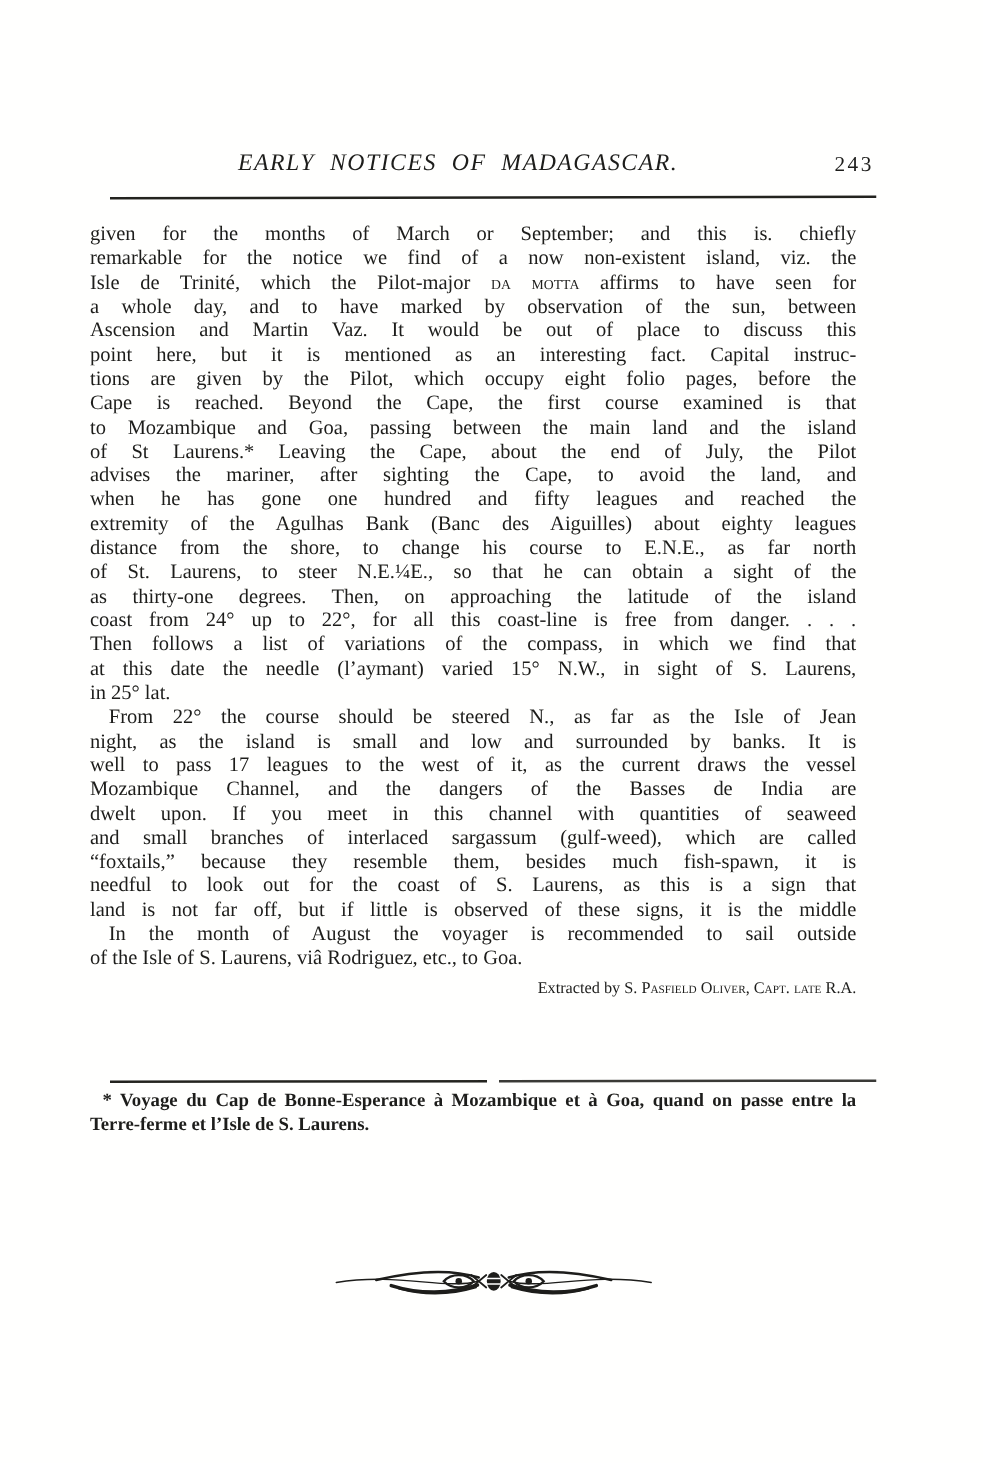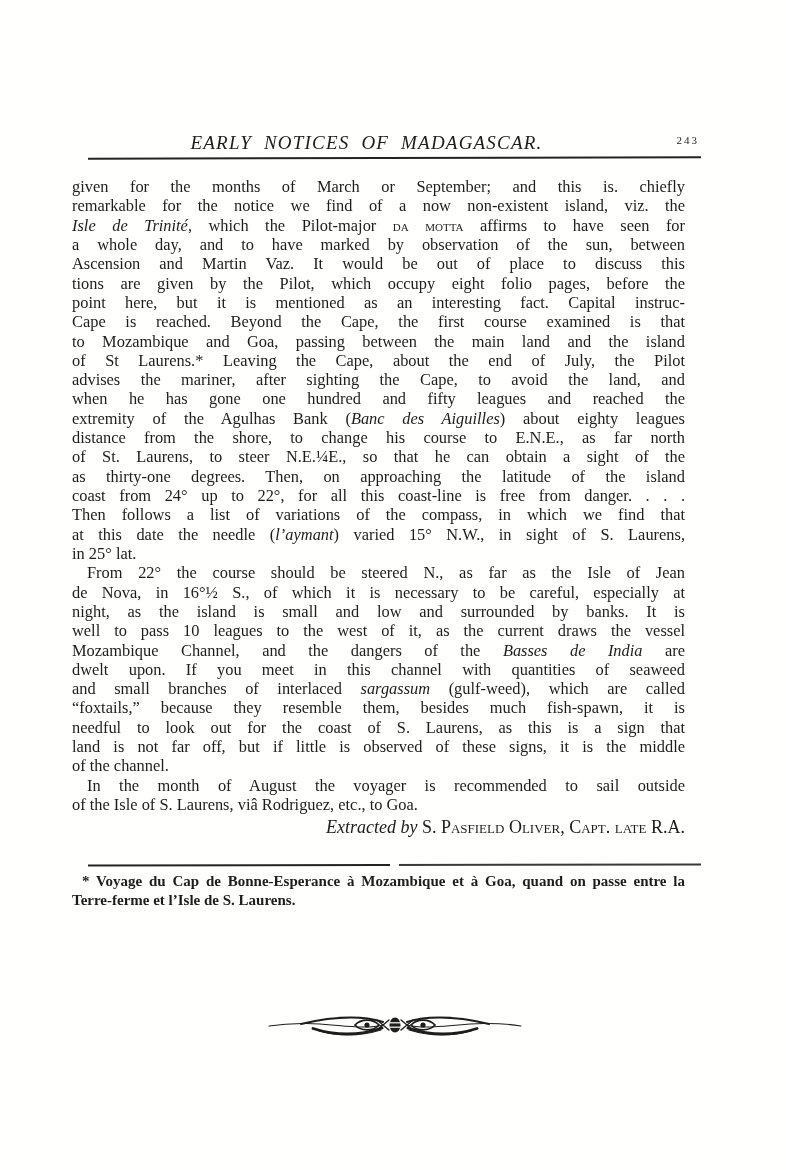--- a/index.html
+++ b/index.html
@@ -7,29 +7,29 @@
   body {
     width:786px; height:1170px; overflow:hidden;
     font-family:"Liberation Serif", serif;
   }
   .page {
     position:relative; width:786px; height:1170px;
     background:#fffffe; color:#1d1d1b;
   }
   
   .running-head {
-    position:absolute; top:132px; left:88px; width:613px; height:28px;
+    position:absolute; top:120px; left:88px; width:613px; height:28px;
   }
   .title {
     position:absolute; left:0; right:56px; text-align:center;
     font-style:italic; font-size:19px; letter-spacing:1.2px; word-spacing:6px;
     white-space:nowrap;
   }
   .pagenum {
-    position:absolute; right:2px; top:2px; font-size:11px; letter-spacing:2px;
+    position:absolute; right:2px; top:2px; font-size:17px; letter-spacing:2px;
   }
   .rule { position:absolute; left:88px; width:613px; background:#23231f; }
   .head-rule { top:157px; height:2px; transform:rotate(-0.12deg); }
   .foot-rule {
     top:864px; height:2px; transform:rotate(-0.08deg);
     background:linear-gradient(90deg,
       #23231f 0%, #23231f 49.2%,
       transparent 49.2%, transparent 50.8%,
       #3a3a36 50.8%, #3a3a36 100%);
   }
@@ -37,24 +37,24 @@
   .body {
     position:absolute; top:177px; left:72px; width:613px;
     font-size:16.4px; line-height:19.32px;
   }
   .line {
     height:19.32px; overflow:hidden;
     text-align:justify; text-align-last:justify; -moz-text-align-last:justify;
   }
   .endline { text-align-last:left; -moz-text-align-last:left; }
   .indent  { text-indent:15px; }
-  .i  { font-style:italic; }
+  .i  { }
   .sc { font-variant:small-caps; }
   .signature {
-    margin-top:4px; height:21px; font-size:18px;
+    margin-top:4px; height:21px; font-size:13px;
     text-align:right; text-align-last:right; -moz-text-align-last:right;
   }
   
   .footnote {
     position:absolute; top:872px; left:72px; width:613px;
     font-size:15px; line-height:19px;font-weight:bold;
   }
   .footnote .line { height:19px; }
   .footnote .indent { text-indent:10px; }
   
@@ -75,46 +75,44 @@
   </div>
 
   <div class="rule head-rule"></div>
 
   <div class="body" id="article-body">
       <div class="line"><span>given for the months of March or September; and this is. chiefly</span></div>
       <div class="line"><span>remarkable for the notice we find of a now non-existent island, viz. the</span></div>
       <div class="line"><span class="i">Isle de Trinité</span><span>, which the Pilot-major </span><span class="sc">da motta</span><span> affirms to have seen for</span></div>
       <div class="line"><span>a whole day, and to have marked by observation of the sun, between</span></div>
       <div class="line"><span>Ascension and Martin Vaz. It would be out of place to discuss this</span></div>
+      <div class="line"><span>point here, but it is mentioned as an interesting fact. Capital instruc-</span></div>
       <div class="line"><span>tions are given by the Pilot, which occupy eight folio pages, before the</span></div>
-      <div class="line"><span>point here, but it is mentioned as an interesting fact. Capital instruc-</span></div>
       <div class="line"><span>Cape is reached. Beyond the Cape, the first course examined is that</span></div>
       <div class="line"><span>to Mozambique and Goa, passing between the main land and the island</span></div>
       <div class="line"><span>of St Laurens.* Leaving the Cape, about the end of July, the Pilot</span></div>
       <div class="line"><span>advises the mariner, after sighting the Cape, to avoid the land, and</span></div>
       <div class="line"><span>when he has gone one hundred and fifty leagues and reached the</span></div>
       <div class="line"><span>extremity of the Agulhas Bank (</span><span class="i">Banc des Aiguilles</span><span>) about eighty leagues</span></div>
       <div class="line"><span>distance from the shore, to change his course to E.N.E., as far north</span></div>
       <div class="line"><span>of St. Laurens, to steer N.E.¼E., so that he can obtain a sight of the</span></div>
       <div class="line"><span>as thirty-one degrees. Then, on approaching the latitude of the island</span></div>
       <div class="line"><span>coast from 24° up to 22°, for all this coast-line is free from danger. . . .</span></div>
       <div class="line"><span>Then follows a list of variations of the compass, in which we find that</span></div>
       <div class="line"><span>at this date the needle (</span><span class="i">l’aymant</span><span>) varied 15° N.W., in sight of S. Laurens,</span></div>
       <div class="line endline"><span>in 25° lat.</span></div>
       <div class="line indent"><span>From 22° the course should be steered N., as far as the Isle of Jean</span></div>
-      <div class="line"><span>de Nova, in 16°½ S., of which it is necessary to be careful, especially at</span></div>
       <div class="line"><span>night, as the island is small and low and surrounded by banks. It is</span></div>
-      <div class="line"><span>well to pass 10 leagues to the west of it, as the current draws the vessel</span></div>
+      <div class="line"><span>well to pass 17 leagues to the west of it, as the current draws the vessel</span></div>
       <div class="line"><span>Mozambique Channel, and the dangers of the </span><span class="i">Basses de India</span><span> are</span></div>
       <div class="line"><span>dwelt upon. If you meet in this channel with quantities of seaweed</span></div>
       <div class="line"><span>and small branches of interlaced </span><span class="i">sargassum</span><span> (gulf-weed), which are called</span></div>
       <div class="line"><span>“foxtails,” because they resemble them, besides much fish-spawn, it is</span></div>
       <div class="line"><span>needful to look out for the coast of S. Laurens, as this is a sign that</span></div>
       <div class="line"><span>land is not far off, but if little is observed of these signs, it is the middle</span></div>
-      <div class="line endline"><span>of the channel.</span></div>
       <div class="line indent"><span>In the month of August the voyager is recommended to sail outside</span></div>
       <div class="line endline"><span>of the Isle of S. Laurens, viâ Rodriguez, etc., to Goa.</span></div>
       <div class="line endline signature"><span class="i">Extracted by</span><span> </span><span class="sc">S. Pasfield Oliver, Capt. late R.A.</span></div>
     </div>
 
   <div class="rule foot-rule"></div>
 
   <div class="footnote" id="footnote">
       <div class="line indent"><span>* Voyage du Cap de Bonne-Esperance à Mozambique et à Goa, quand on passe entre la</span></div>
       <div class="line endline"><span>Terre-ferme et l’Isle de S. Laurens.</span></div>

